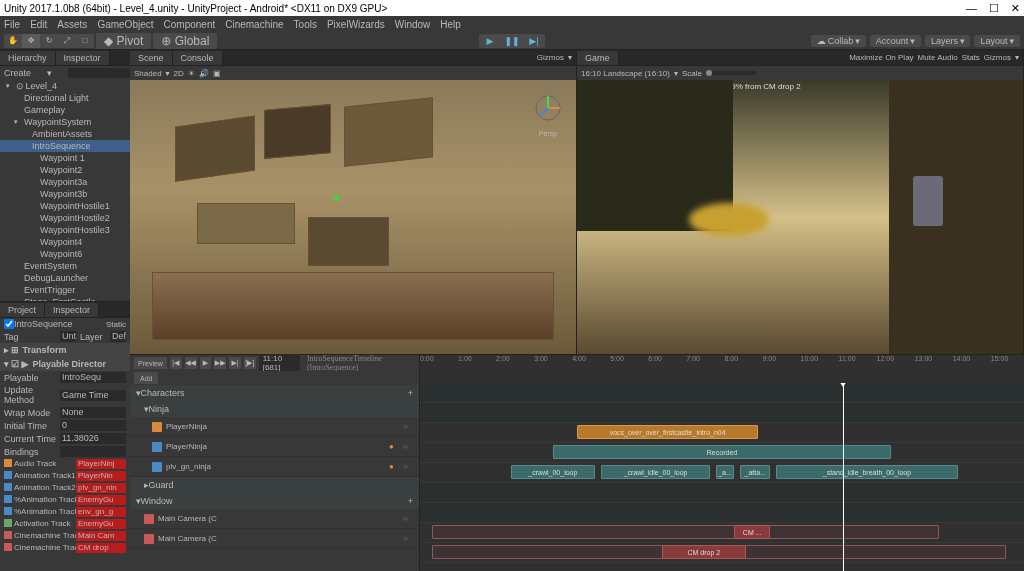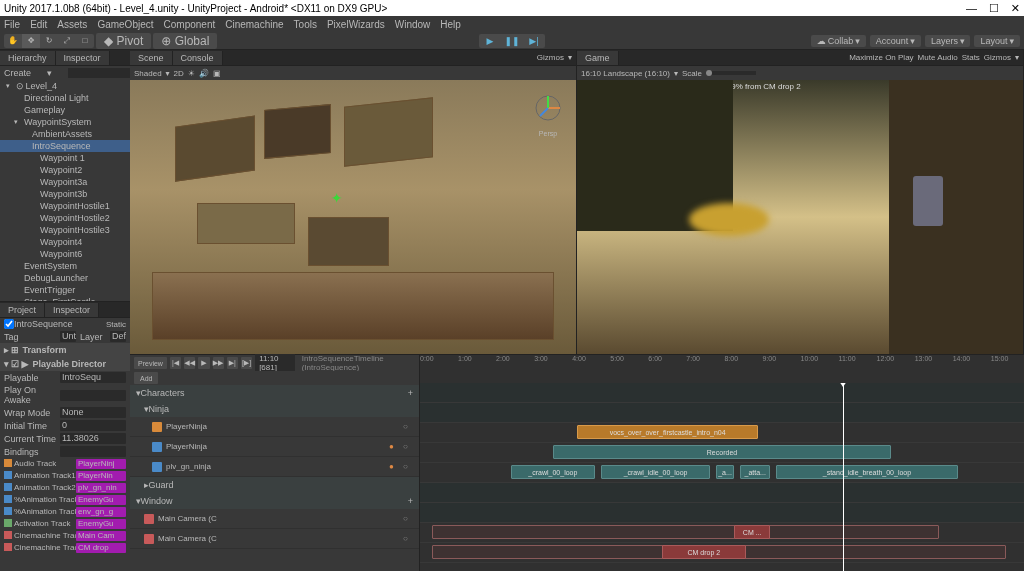--- a/index.html
+++ b/index.html
@@ -91,21 +91,21 @@
 .clip-red { background: #8a3a3a; border: 1px solid #aa5a5a; }
 .clip-outline { background: rgba(120,60,60,0.2); border: 1px solid #8a5a5a; }
 
 .playhead { position: absolute; top: 0; bottom: 0; width: 1px; background: #fff; z-index: 10; }
 .playhead::before { content: ''; position: absolute; top: -2px; left: -4px; width: 0; height: 0; border-left: 4px solid transparent; border-right: 4px solid transparent; border-top: 6px solid #fff; }
 
 
 .bindings { font-size: 8px; }
 .bind-row { display: flex; padding: 1px 4px; align-items: flex-start; }
 .bind-label { flex: 1; white-space: nowrap; overflow: hidden; }
-.bind-val { width: 50px; background: #a21caf; padding: 0 2px; height: 10px; overflow: hidden; white-space: nowrap; border-radius: 1px; }
+.bind-val { width: 50px; background: #b91c1c; padding: 0 2px; height: 10px; overflow: hidden; white-space: nowrap; border-radius: 1px; }
 .bind-icon { width: 8px; height: 8px; margin-right: 2px; }
 
 
 .terrain-block { position: absolute; background: #8a7050; border: 1px solid #6a5030; }
 </style>
 </head>
 <body>
 
 <div class="titlebar">
   <span>Unity 2017.1.0b8 (64bit) - Level_4.unity - UnityProject - Android* &lt;DX11 on DX9 GPU&gt;</span>
@@ -206,22 +206,22 @@
         <span class="insp-val">Default</span>
       </div>
       <div class="component-hdr">▸ ⊞ <span>Transform</span></div>
       <div class="component-hdr">▾ ☑ ▶ <span>Playable Director</span></div>
       <div id="insp-rows">
           <div class="insp-row">
             <span class="insp-label">Playable</span>
             <span class="insp-val">IntroSequ</span>
           </div>
           <div class="insp-row">
-            <span class="insp-label">Play On Awake</span>
-            <span class="insp-val"></span>
+            <span class="insp-label">Update Method</span>
+            <span class="insp-val">Game Time</span>
           </div>
           <div class="insp-row">
             <span class="insp-label">Wrap Mode</span>
             <span class="insp-val">None</span>
           </div>
           <div class="insp-row">
             <span class="insp-label">Initial Time</span>
             <span class="insp-val">0</span>
           </div>
           <div class="insp-row">
@@ -350,21 +350,21 @@
       <div class="timeline-left">
         <div class="tl-toolbar">
           <span class="tl-btn" style="width:auto;padding:0 4px;">Preview</span>
           <span class="tl-btn">|◀</span>
           <span class="tl-btn">◀◀</span>
           <span class="tl-btn">▶</span>
           <span class="tl-btn">▶▶</span>
           <span class="tl-btn">▶|</span>
           <span class="tl-btn">[▶]</span>
           <span class="tl-time">11:10 [681]</span>
-          <span class="tl-assetname" style="margin-left:4px;">IntroSequenceTimeline (IntroSequence)</span>
+          <span class="tl-assetname" style="margin-left:4px;font-family:Liberation Serif, serif;">IntroSequenceTimeline (IntroSequence)</span>
         </div>
         <div class="tl-toolbar" style="height:14px;">
           <span class="tl-btn" style="width:auto;padding:0 6px;">Add</span>
         </div>
         <div class="tl-tracks-left">
           <div class="tl-group-hdr">▾ <span>Characters</span><span style="margin-left:auto;">+</span></div>
           <div class="tl-group-hdr" style="padding-left:14px;background:#3a4040;">▾ <span>Ninja</span></div>
           <div class="tl-track-row" style="padding-left:22px;">
             <div class="tl-track-icon" style="background:#d88a3a;"></div>
             <span class="tl-track-name">PlayerNinja</span>

